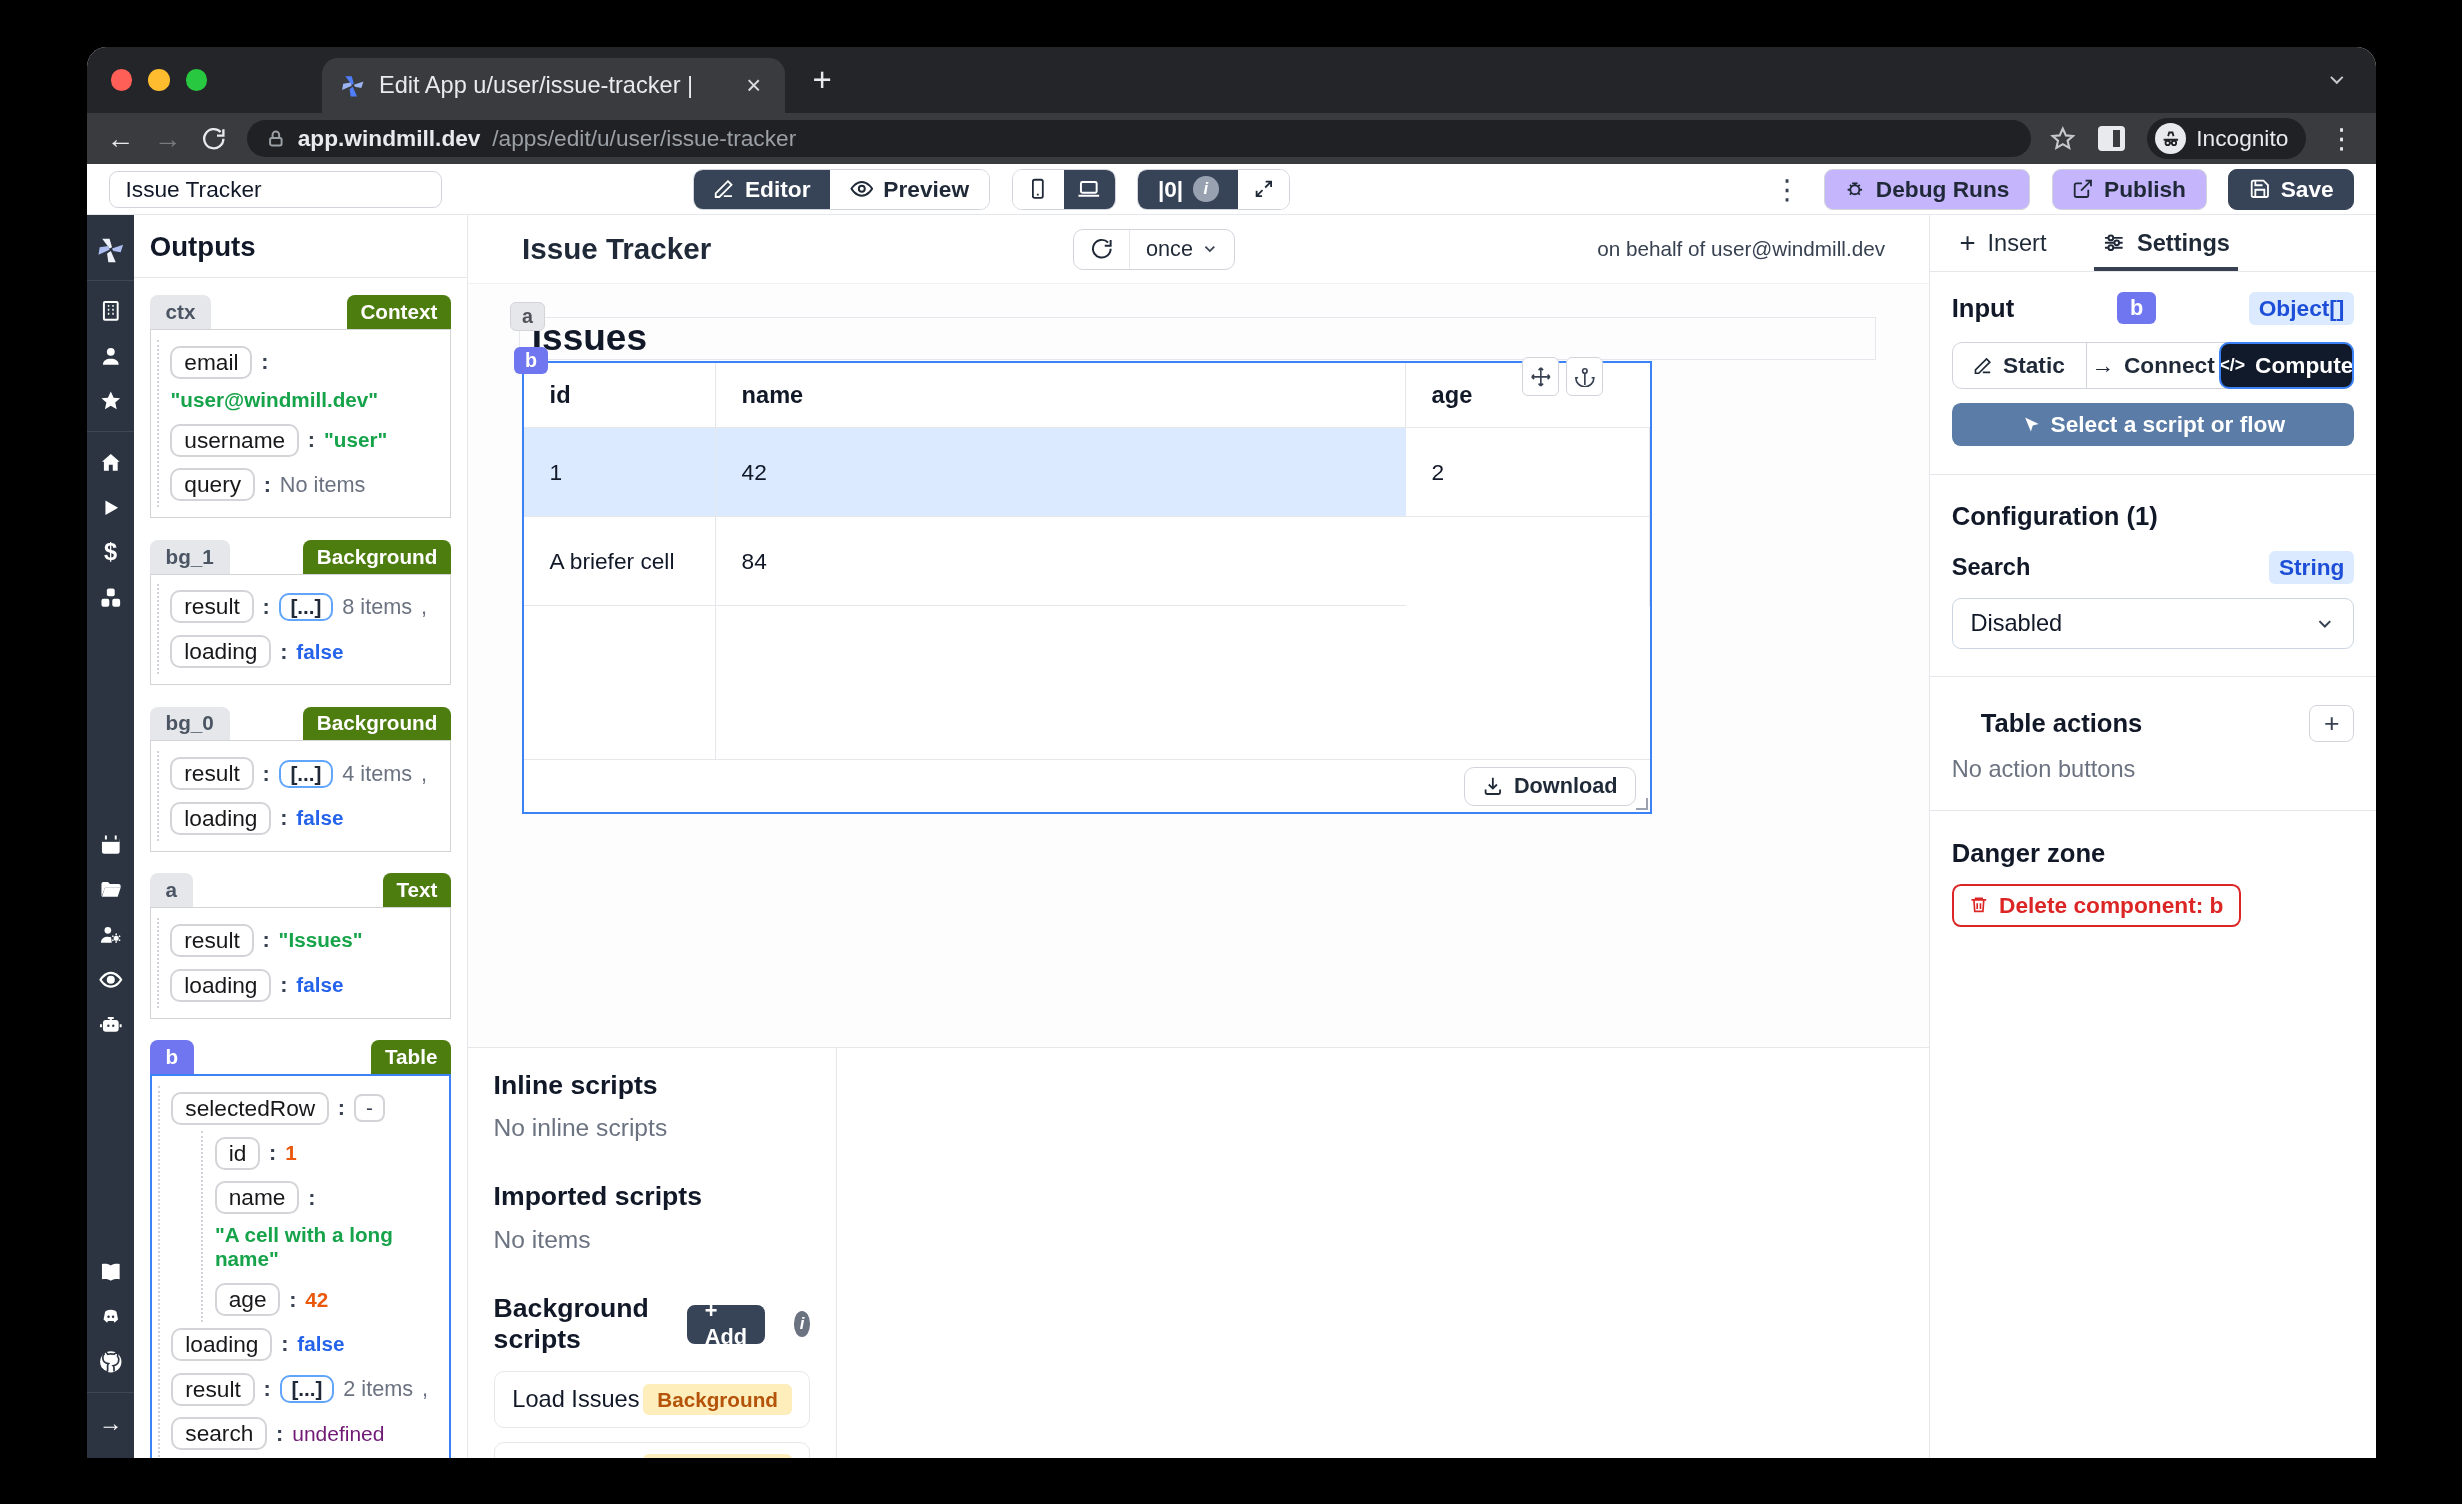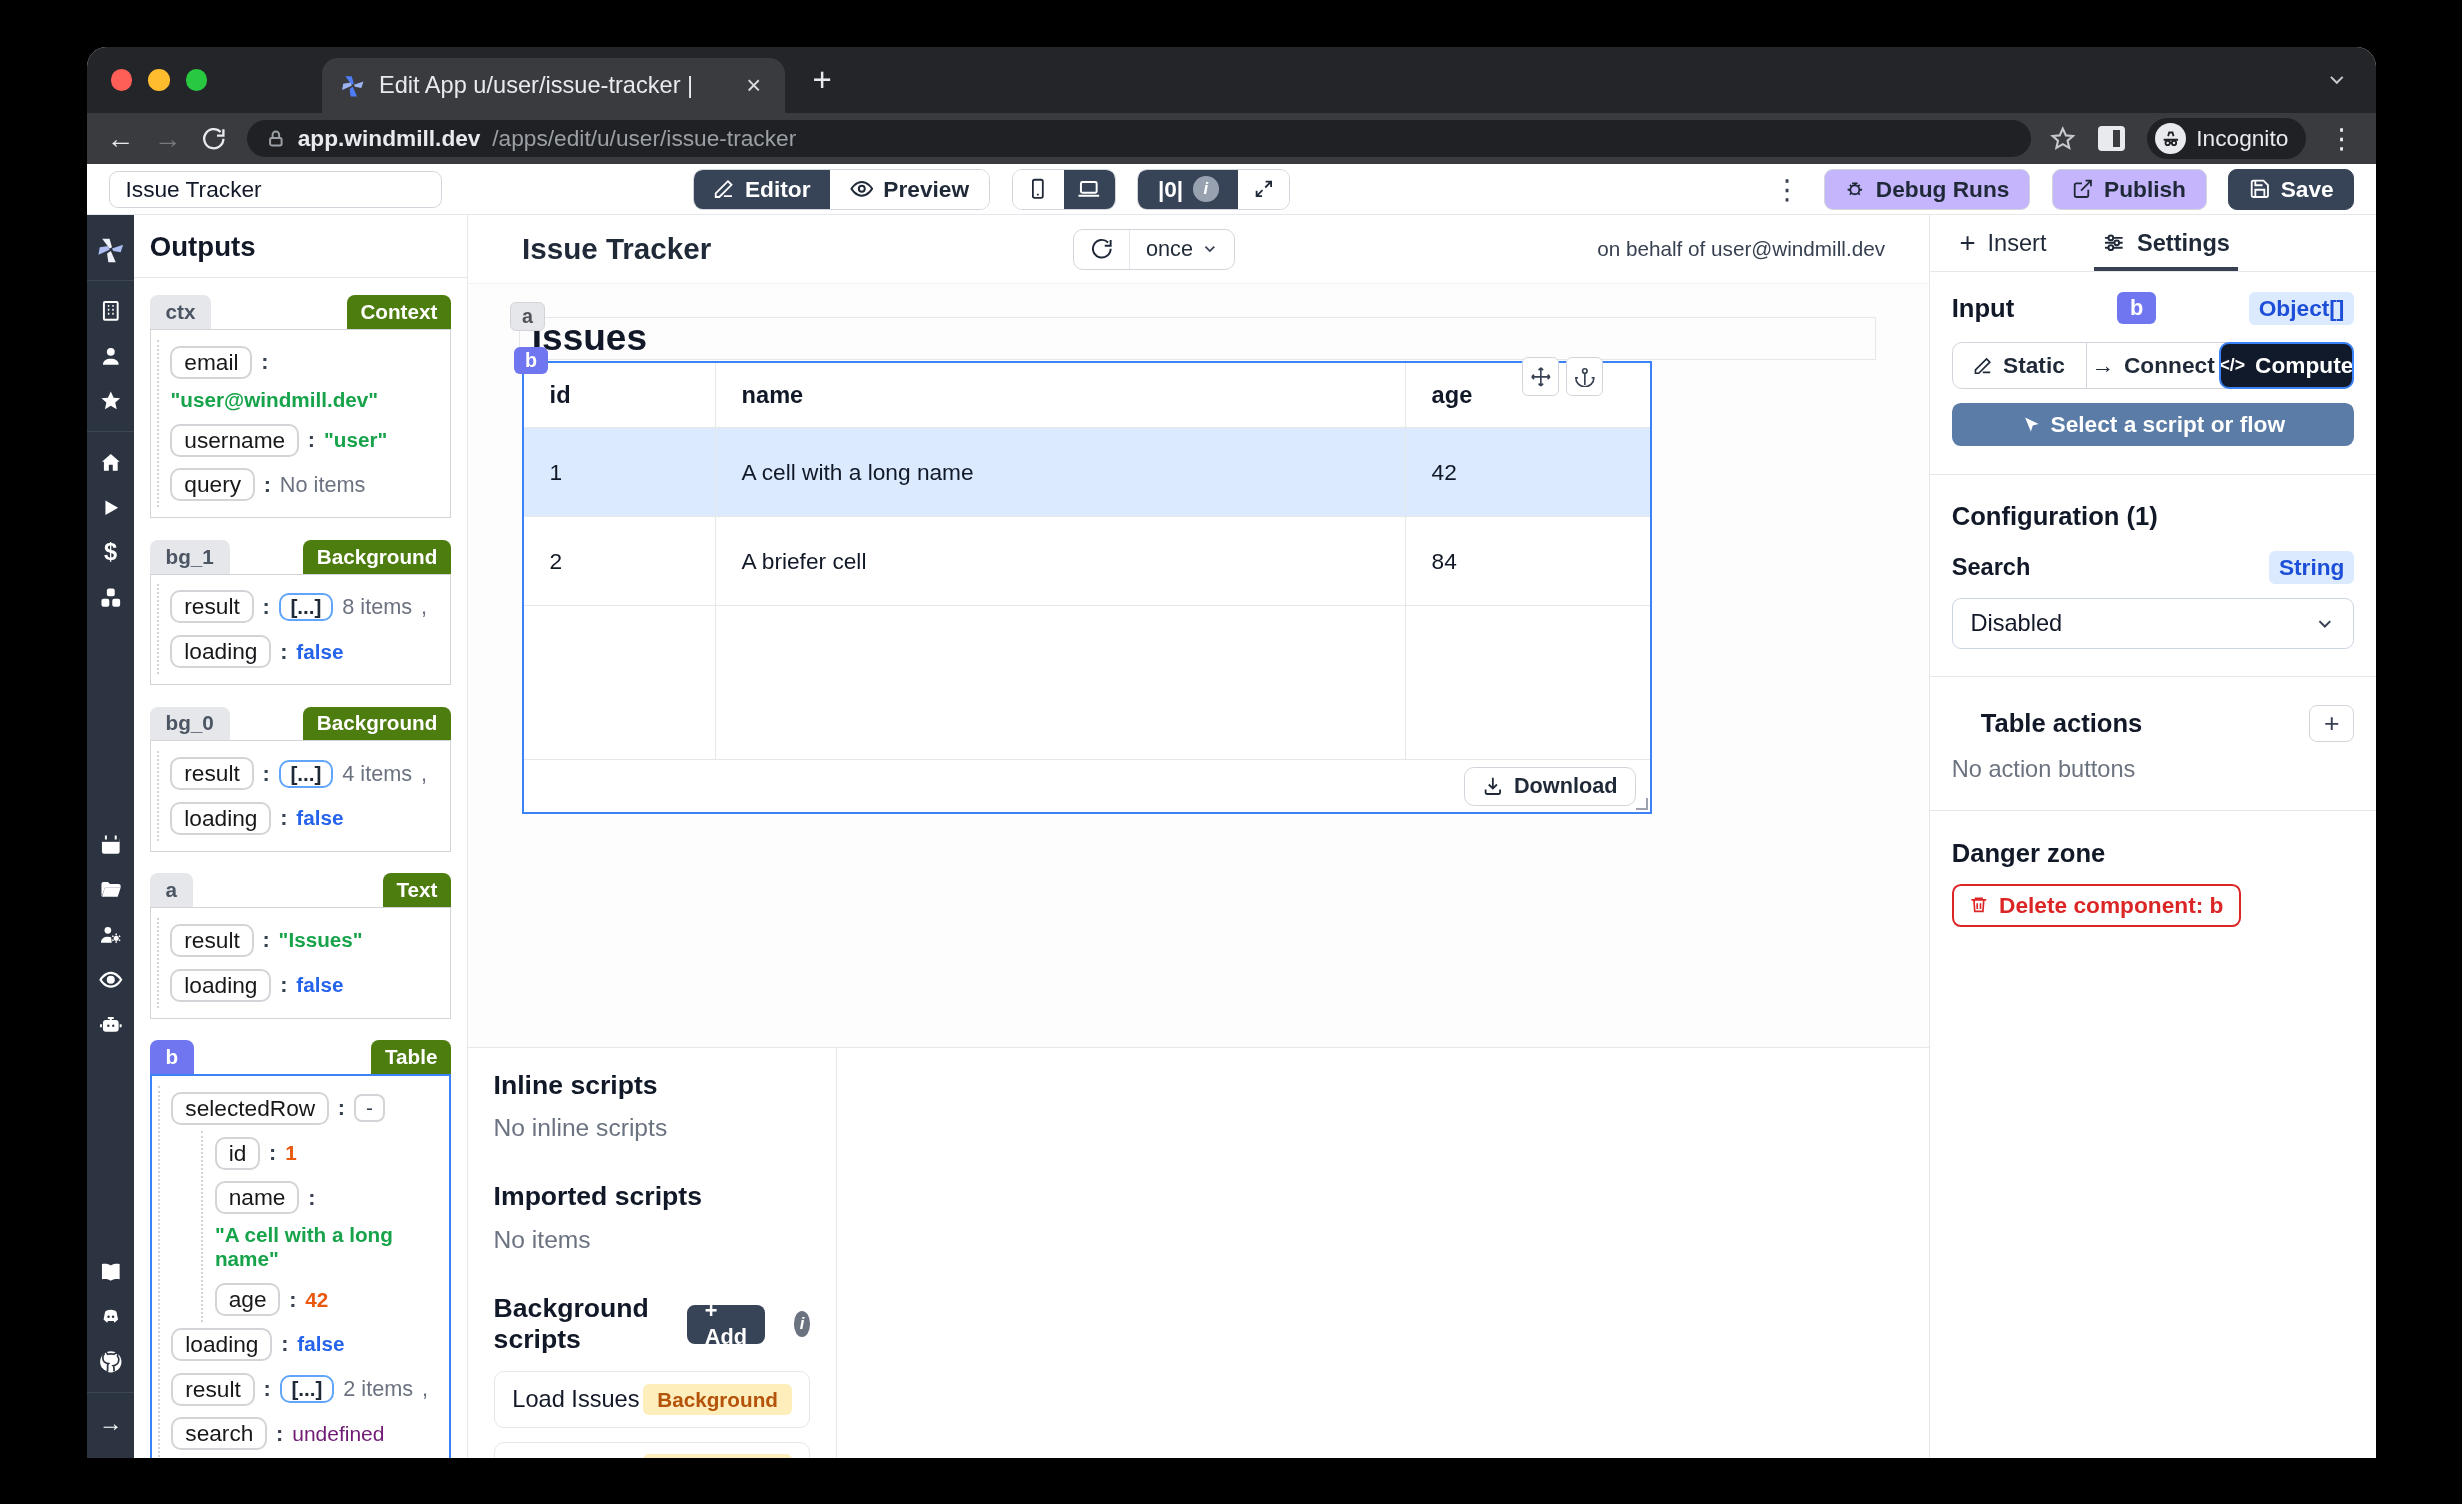--- a/index.html
+++ b/index.html
@@ -605,21 +605,20 @@
                   <circle cx="12" cy="5.5" r="2.5"></circle>
                   <path d="M12 8v13M4.5 13H2a10 10 0 0 0 20 0h-2.5"></path>
                 </svg>
           </div>
           <div class="tbl">
             <div class="tc th">id</div>
             <div class="tc th">name</div>
             <div class="tc th last">age</div>
 
             <div class="tc tr1">1</div>
-            <div class="tc tr1">A cell with a long name</div>
             <div class="tc tr1 last">42</div>
 
             <div class="tc tr2">2</div>
             <div class="tc tr2">A briefer cell</div>
             <div class="tc tr2 last">84</div>
 
             <div class="tfill"></div>
             <div class="tfill"></div>
             <div class="tfill last"></div>
 

